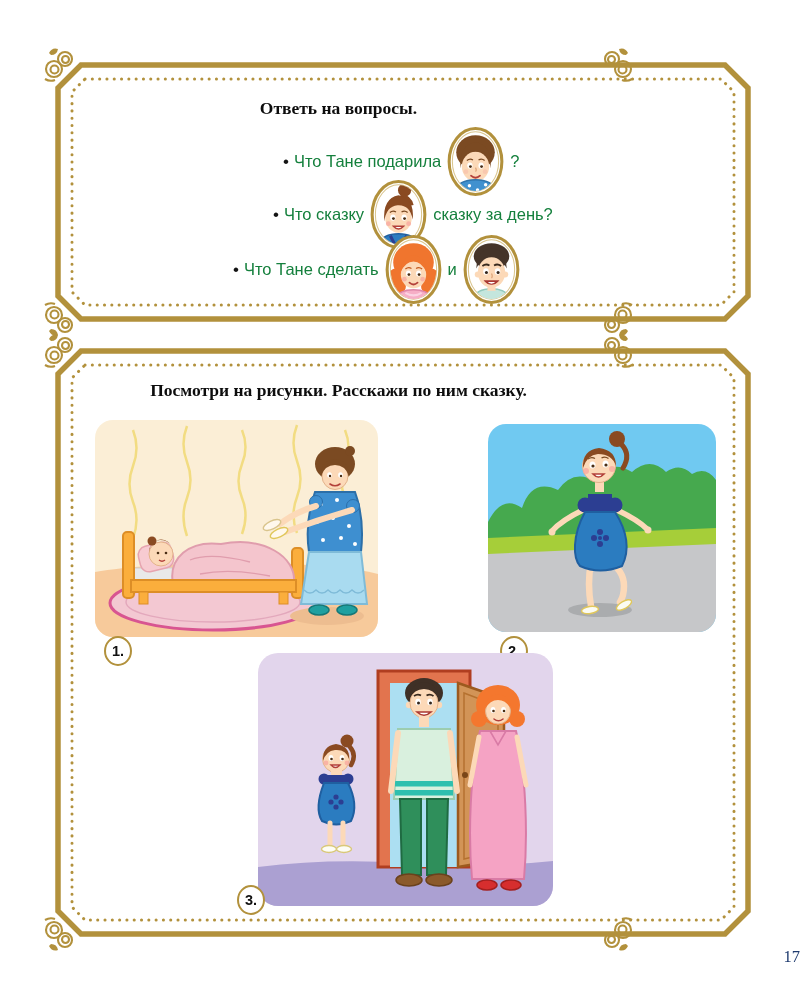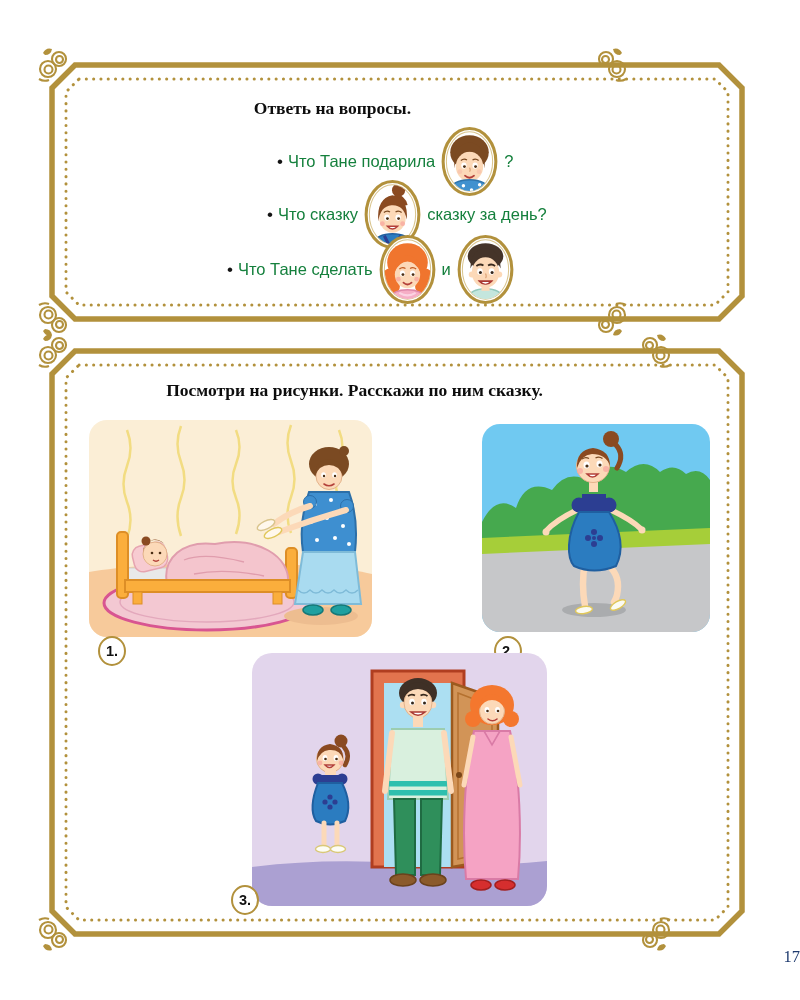--- a/index.html
+++ b/index.html
@@ -1,22 +1,22 @@
 <!DOCTYPE html>
 <html><head>
 <meta charset="utf-8">
 <style>
   html,body{margin:0;padding:0;background:#ffffff;}
   .page{position:relative;width:800px;height:1000px;background:#ffffff;overflow:hidden;
         font-family:"Liberation Sans",sans-serif;color:#141414;}
 
   
-  .panel{position:absolute;left:49px;width:567px;}
+  .panel{position:absolute;left:55px;width:567px;}
   .p1{top:62px;height:260px;}
-  .p2{top:348px;height:589px;padding-left:44px;}
+  .p2{top:348px;height:589px;}
   .frame{position:absolute;left:0;top:0;}
   .flourish{position:absolute;width:36px;height:38px;}
   .fl-tl{left:-14px;top:-15px;}
   .fl-tr{right:-14px;top:-15px;transform:scaleX(-1);}
   .fl-bl{left:-14px;bottom:-15px;transform:scaleY(-1);}
   .fl-br{right:-14px;bottom:-15px;transform:scale(-1,-1);}
 
   .ptitle{position:absolute;left:0;width:100%;text-align:center;margin:0;
           font-family:"Liberation Serif",serif;font-weight:bold;font-size:17.5px;color:#0d0d0d;}
   .p1 .ptitle{top:36px;}

